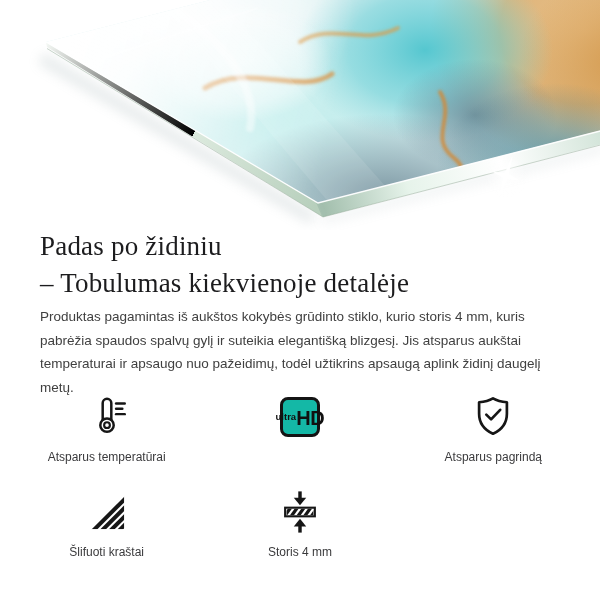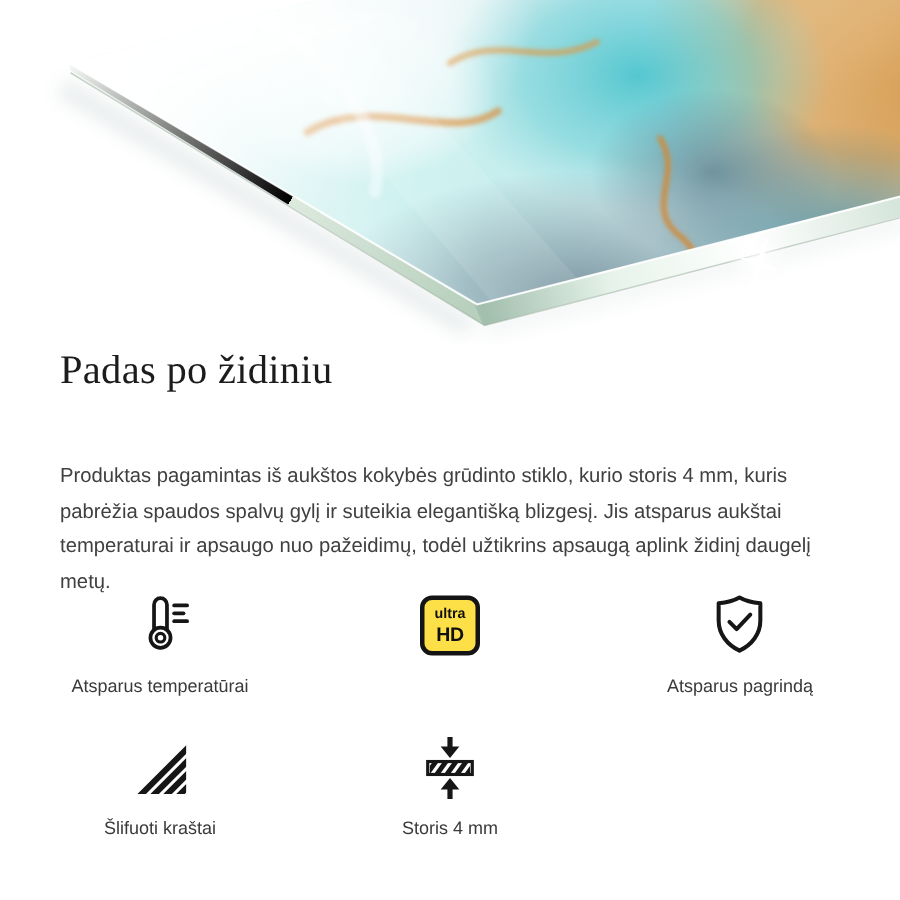--- a/index.html
+++ b/index.html
@@ -24,25 +24,25 @@
   .features{
     position:absolute;left:10px;top:393px;width:580px;
     display:grid;grid-template-columns:1fr 1fr 1fr;row-gap:24px;
   }
   .feature{display:flex;flex-direction:column;align-items:center;}
   .feature .icon-box{height:48px;display:flex;align-items:center;justify-content:center;}
   .feature .label{margin-top:9px;font-size:12px;line-height:14px;color:#3a3a3c;text-align:center;}
   .icon-svg{display:block;}
   .uhd{
     width:40px;height:40px;border:3px solid #141414;border-radius:8px;
-    display:flex;flex-direction:column;align-items:center;justify-content:center;
-    color:#101010;background:#fde047;box-sizing:border-box;
+    display:flex;flex-direction:row;align-items:center;justify-content:center;
+    color:#101010;background:#14b8a6;box-sizing:border-box;
   }
   .uhd-top{font-size:9.5px;font-weight:700;line-height:1;}
-  .uhd-bottom{font-size:13px;font-weight:800;line-height:1;margin-top:2px;letter-spacing:-.3px;}
+  .uhd-bottom{font-size:20px;font-weight:800;line-height:1;margin-top:2px;letter-spacing:-.3px;}
 </style>
 </head>
 <body>
 
 <div class="page">
 
   <svg class="hero" viewBox="0 0 600 230" aria-hidden="true">
     <defs>
       <clipPath id="glassClip">
         <polygon points="46,42 318,203 720,100 720,-260 300,-23"></polygon>
@@ -149,20 +149,21 @@
     <polyline points="46,42 318,203 612,128" fill="none" stroke="#ffffff" stroke-width="1.4" opacity=".95"></polyline>
 
     <g transform="translate(506,176) rotate(18)">
       <circle r="22" fill="url(#gSpark)" opacity=".95"></circle>
       <path d="M0,-21 L2.1,-2.4 L14,0 L2.1,2.4 L0,21 L-2.1,2.4 L-14,0 L-2.1,-2.4 Z" fill="#ffffff"></path>
     </g>
   </svg>
 
   <h1 class="headline">
     <span>Padas po židiniu</span>
+    <span>– Tobulumas kiekvienoje detalėje</span>
   </h1>
 
   <p class="desc">Produktas pagamintas iš aukštos kokybės grūdinto stiklo, kurio storis 4 mm, kuris pabrėžia spaudos spalvų gylį ir suteikia elegantišką blizgesį. Jis atsparus aukštai temperaturai ir apsaugo nuo pažeidimų, todėl užtikrins apsaugą aplink židinį daugelį metų.</p>
 
   <div class="features">
 
     <div class="feature">
       <div class="icon-box">
         <svg class="icon-svg" width="46" height="46" viewBox="0 0 48 48" fill="none" stroke="#161616" stroke-width="2.6" stroke-linecap="round">
           <path d="M19.5,26.5 L19.5,9.5 A4.5,4.5 0 0 1 28.5,9.5 L28.5,26.5"></path>

